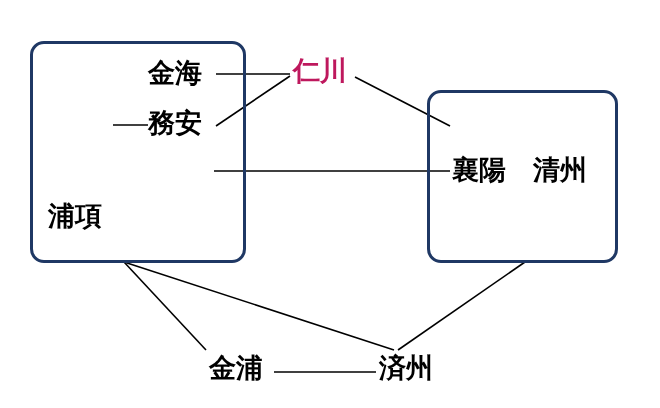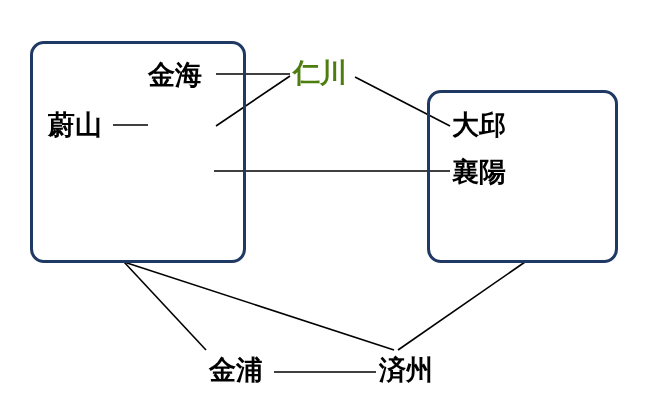--- a/index.html
+++ b/index.html
@@ -5,21 +5,21 @@
   html, body {
     margin: 0;
     padding: 0;
     background: #ffffff;
   }
   #canvas {
     position: relative;
     width: 658px;
     height: 408px;
     background: #ffffff;
-    font-family: Liberation Sans, sans-serif;
+    font-family: Liberation Mono, monospace;
     overflow: hidden;
   }
   #edges {
     position: absolute;
     left: 0;
     top: 0;
     width: 660px;
     height: 408px;
     pointer-events: none;
   }
@@ -54,20 +54,21 @@
       <line x1="124" y1="262" x2="206" y2="350" stroke="#000000" stroke-width="1.6"></line>
       <line x1="124" y1="262" x2="394" y2="350" stroke="#000000" stroke-width="1.6"></line>
       <line x1="525" y1="262" x2="398" y2="350" stroke="#000000" stroke-width="1.6"></line>
       <line x1="274" y1="372" x2="376" y2="372" stroke="#000000" stroke-width="1.6"></line>
     </svg>
 
   <div class="group-box" id="box-left" style="left: 30px; top: 41px; width: 216px; height: 222px; border-color: rgb(31, 56, 100);"></div>
   <div class="group-box" id="box-right" style="left: 427px; top: 90px; width: 191px; height: 173px; border-color: rgb(31, 56, 100);"></div>
 
   <div class="node-label" id="n-gimhae" style="left: 148px; top: 60px; color: rgb(0, 0, 0);">金海</div>
-  <div class="node-label" id="n-ulsan" style="left: 48px; top: 110px; color: rgb(0, 0, 0);">蔚山</div>
-  <div class="node-label" id="n-daegu" style="left: 452px; top: 110px; color: rgb(0, 0, 0);">大邱</div>
+  <div class="node-label" id="n-muan" style="left: 148px; top: 110px; color: rgb(0, 0, 0);">務安</div>
+  <div class="node-label" id="n-pohang" style="left: 48px; top: 203px; color: rgb(0, 0, 0);">浦項</div>
   <div class="node-label" id="n-yangyang" style="left: 452px; top: 157px; color: rgb(0, 0, 0);">襄陽</div>
-  <div class="node-label" id="n-incheon" style="left: 293px; top: 58px; color: #4d7c0f;">仁川</div>
+  <div class="node-label" id="n-cheongju" style="left: 533px; top: 157px; color: rgb(0, 0, 0);">清州</div>
+  <div class="node-label" id="n-incheon" style="left: 293px; top: 58px; color: #be185d;">仁川</div>
   <div class="node-label" id="n-gimpo" style="left: 209px; top: 355px; color: rgb(0, 0, 0);">金浦</div>
   <div class="node-label" id="n-jeju" style="left: 379px; top: 355px; color: rgb(0, 0, 0);">済州</div>
 
 </div>
 
 </body></html>

